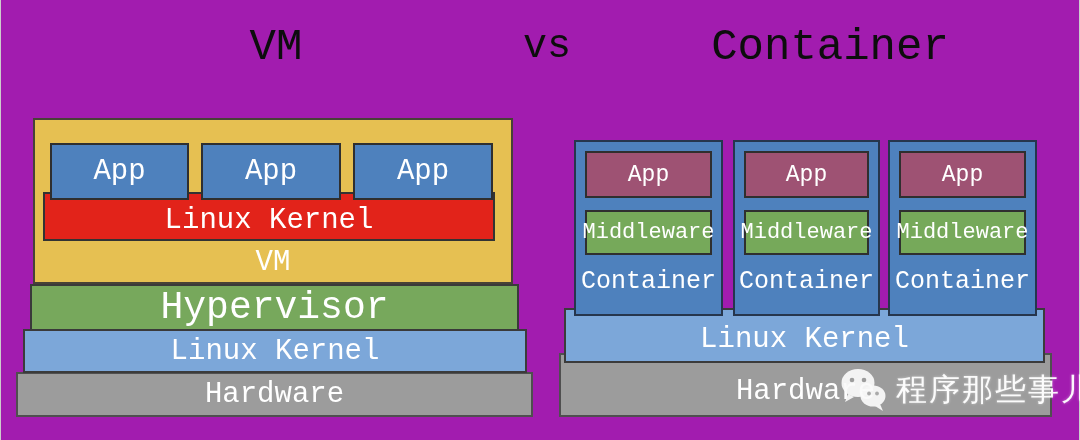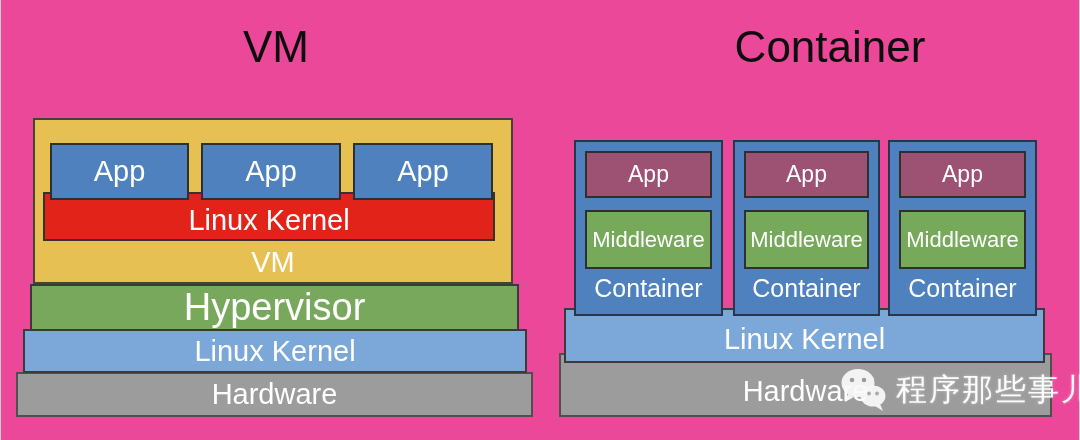--- a/index.html
+++ b/index.html
@@ -1,20 +1,20 @@
 <!DOCTYPE html>
 <html><head>
 <meta charset="utf-8">
 <style>
   html,body{margin:0;padding:0;background:#ffffff;}
   .scene{
     position:relative;
     width:1080px;height:440px;
-    background:#ec4899;
-    font-family:Liberation Sans, sans-serif;
+    background:#a21caf;
+    font-family:Liberation Mono, monospace;
     overflow:hidden;
   }
   .edge-line{position:absolute;top:0;width:1px;height:440px;background:#cccccc;}
   .edge-left{left:0;}
   .edge-right{left:1079px;}
 
   
   .title{
     position:absolute;top:22px;height:50px;line-height:50px;
     transform:translateX(-50%);
@@ -58,21 +58,21 @@
   .c1{left:574px;width:149px;}
   .c2{left:733px;width:147px;}
   .c3{left:888px;width:149px;}
   .c-app{
     margin:9px 9px 0 9px;height:47px;box-sizing:border-box;
     background:#9E5273;border:2px solid #2F2F2F;
     display:flex;align-items:center;justify-content:center;
     color:#ffffff;font-size:23px;
   }
   .c-mw{
-    margin:12px 9px 0 9px;height:59px;box-sizing:border-box;
+    margin:12px 9px 0 9px;height:45px;box-sizing:border-box;
     background:#76A95A;border:2px solid #2F2F2F;
     display:flex;align-items:center;justify-content:center;
     color:#ffffff;font-size:22px;
   }
   .c-label{
     flex:1;display:flex;align-items:center;justify-content:center;
     color:#ffffff;font-size:25px;padding-bottom:6px;
   }
 
   
@@ -86,20 +86,21 @@
 </style>
 </head>
 <body>
 
 <div class="scene">
 
   <div class="edge-line edge-left"></div>
   <div class="edge-line edge-right"></div>
 
   <div class="title title-vm">VM</div>
+  <div class="title title-vs">vs</div>
   <div class="title title-container">Container</div>
 
   <div class="layer l-hardware">Hardware</div>
   <div class="layer l-kernel-host">Linux Kernel</div>
   <div class="layer l-hypervisor">Hypervisor</div>
 
   <div class="layer l-vmbox"></div>
   <div class="l-vm-label" style="left:33px;top:244px;width:480px;">VM</div>
 
   <div class="layer l-kernel-guest">Linux Kernel</div>

